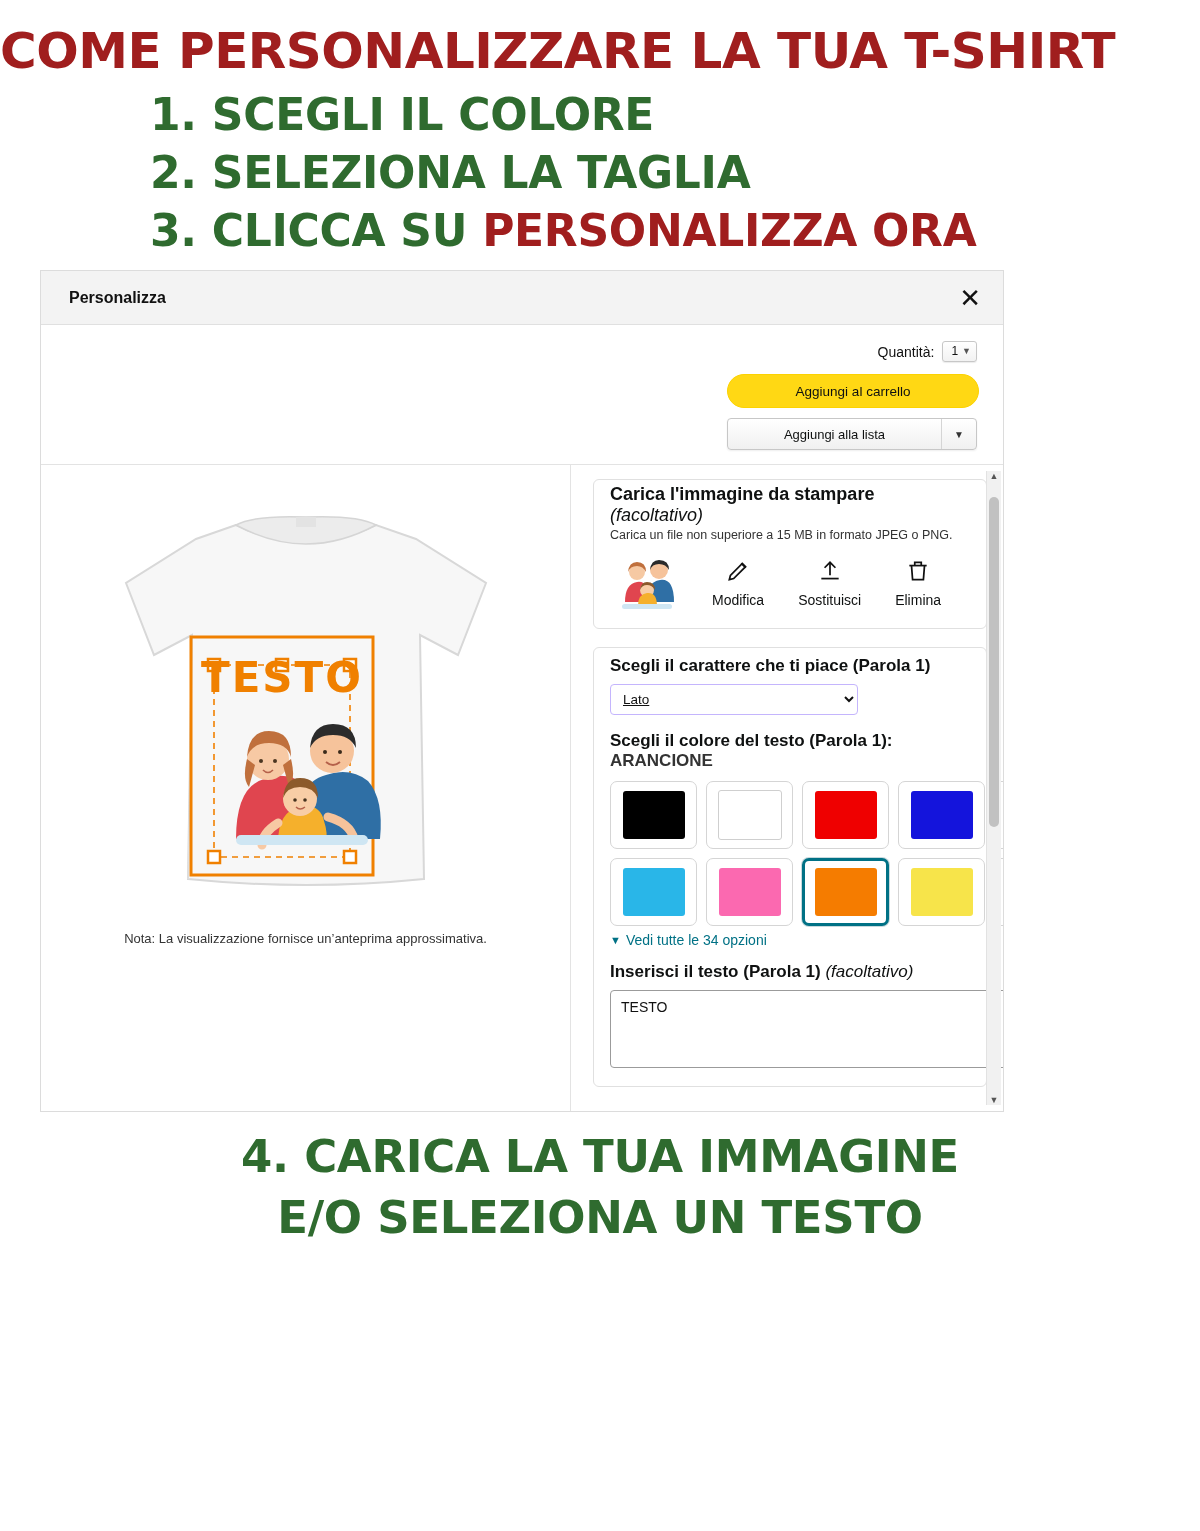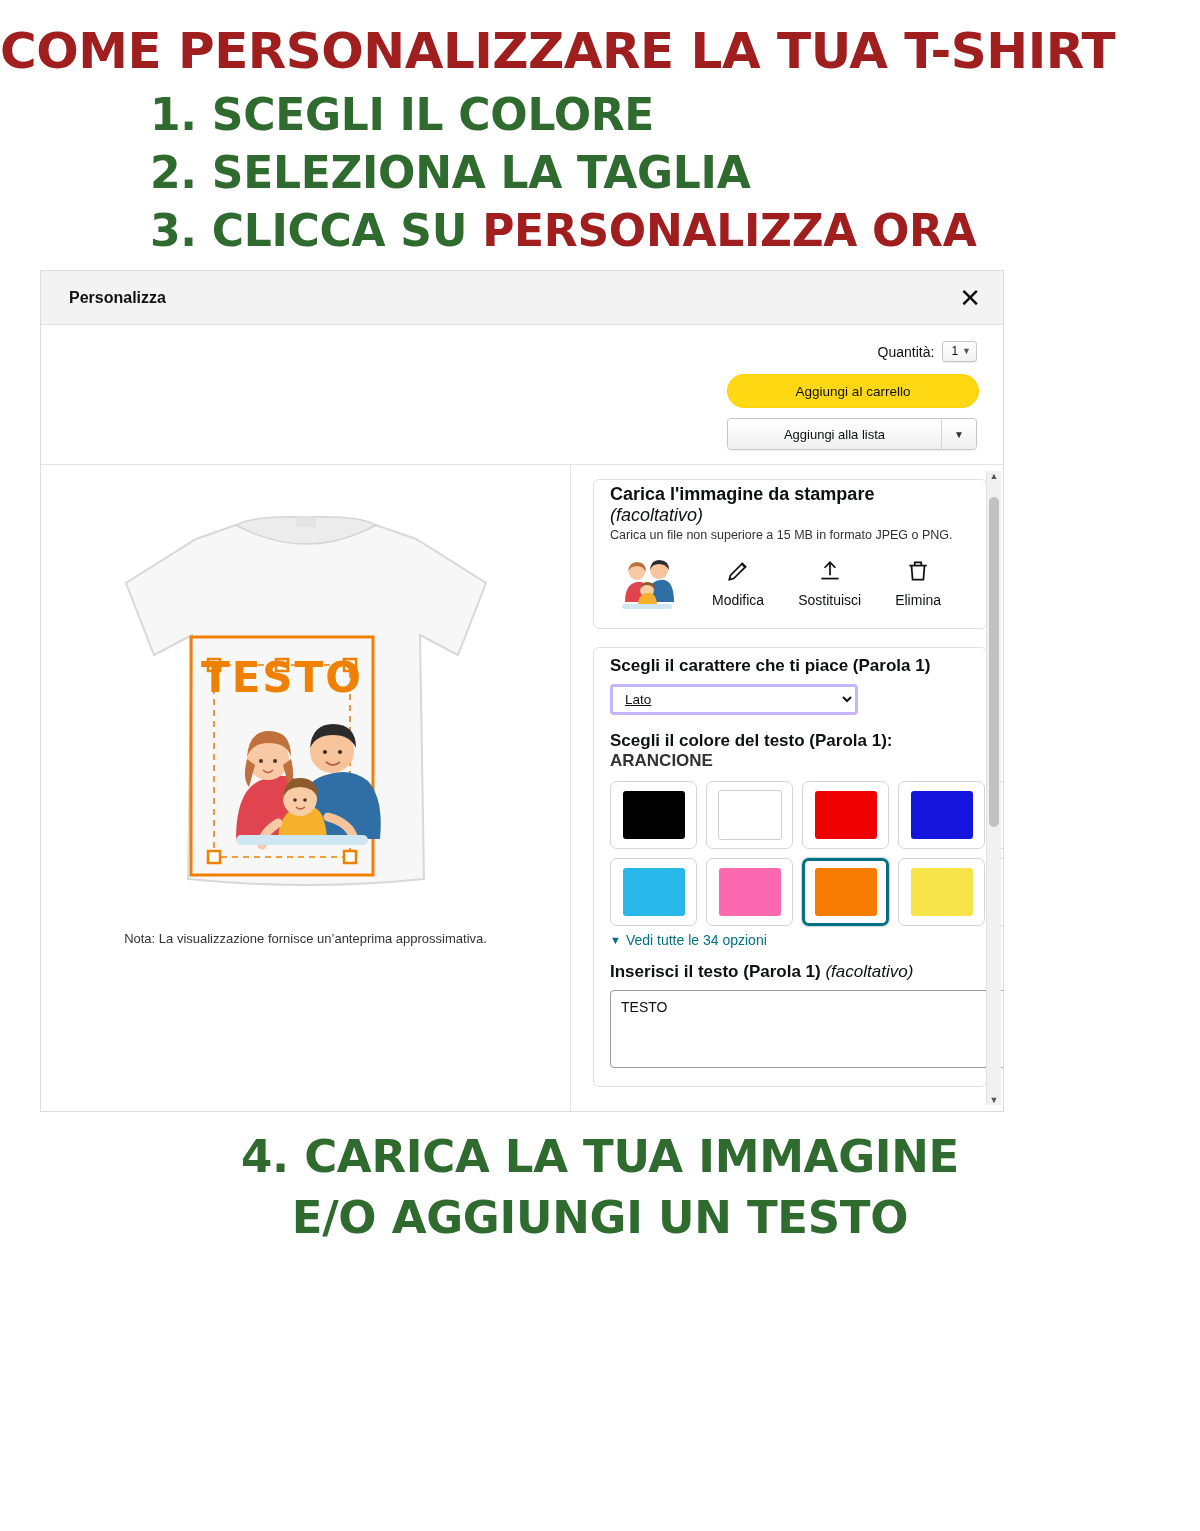--- a/index.html
+++ b/index.html
@@ -230,21 +230,21 @@
     font-size: 17px;
     font-weight: bold;
     color: #0f1111;
     margin: 4px 0 8px 0;
   }
   .field-title .val { font-weight: bold; color: #333; }
   select.font-select {
     width: 248px;
     height: 31px;
     font-size: 13.5px;
-    border: 3px solid #c4b5fd;
+    border: 1px solid #c4b5fd;
     border-radius: 4px;
     background: #fff;
     padding: 0 8px;
     color: #111;
     font-family: "Liberation Sans", sans-serif;
     text-decoration: underline;
   }
 
   .swatches {
     display: grid;
@@ -552,15 +552,15 @@
     </div>
   </div>
 </div>
 
 <div class="steps-bottom">
   <div class="step-line">
     <span>4.</span>
     <span>CARICA LA TUA IMMAGINE</span>
   </div>
   <div class="step-line">
-    <span>E/O AGGIUNGI UN TESTO</span>
+    <span>E/O SELEZIONA UN TESTO</span>
   </div>
 </div>
 
 </body></html>

